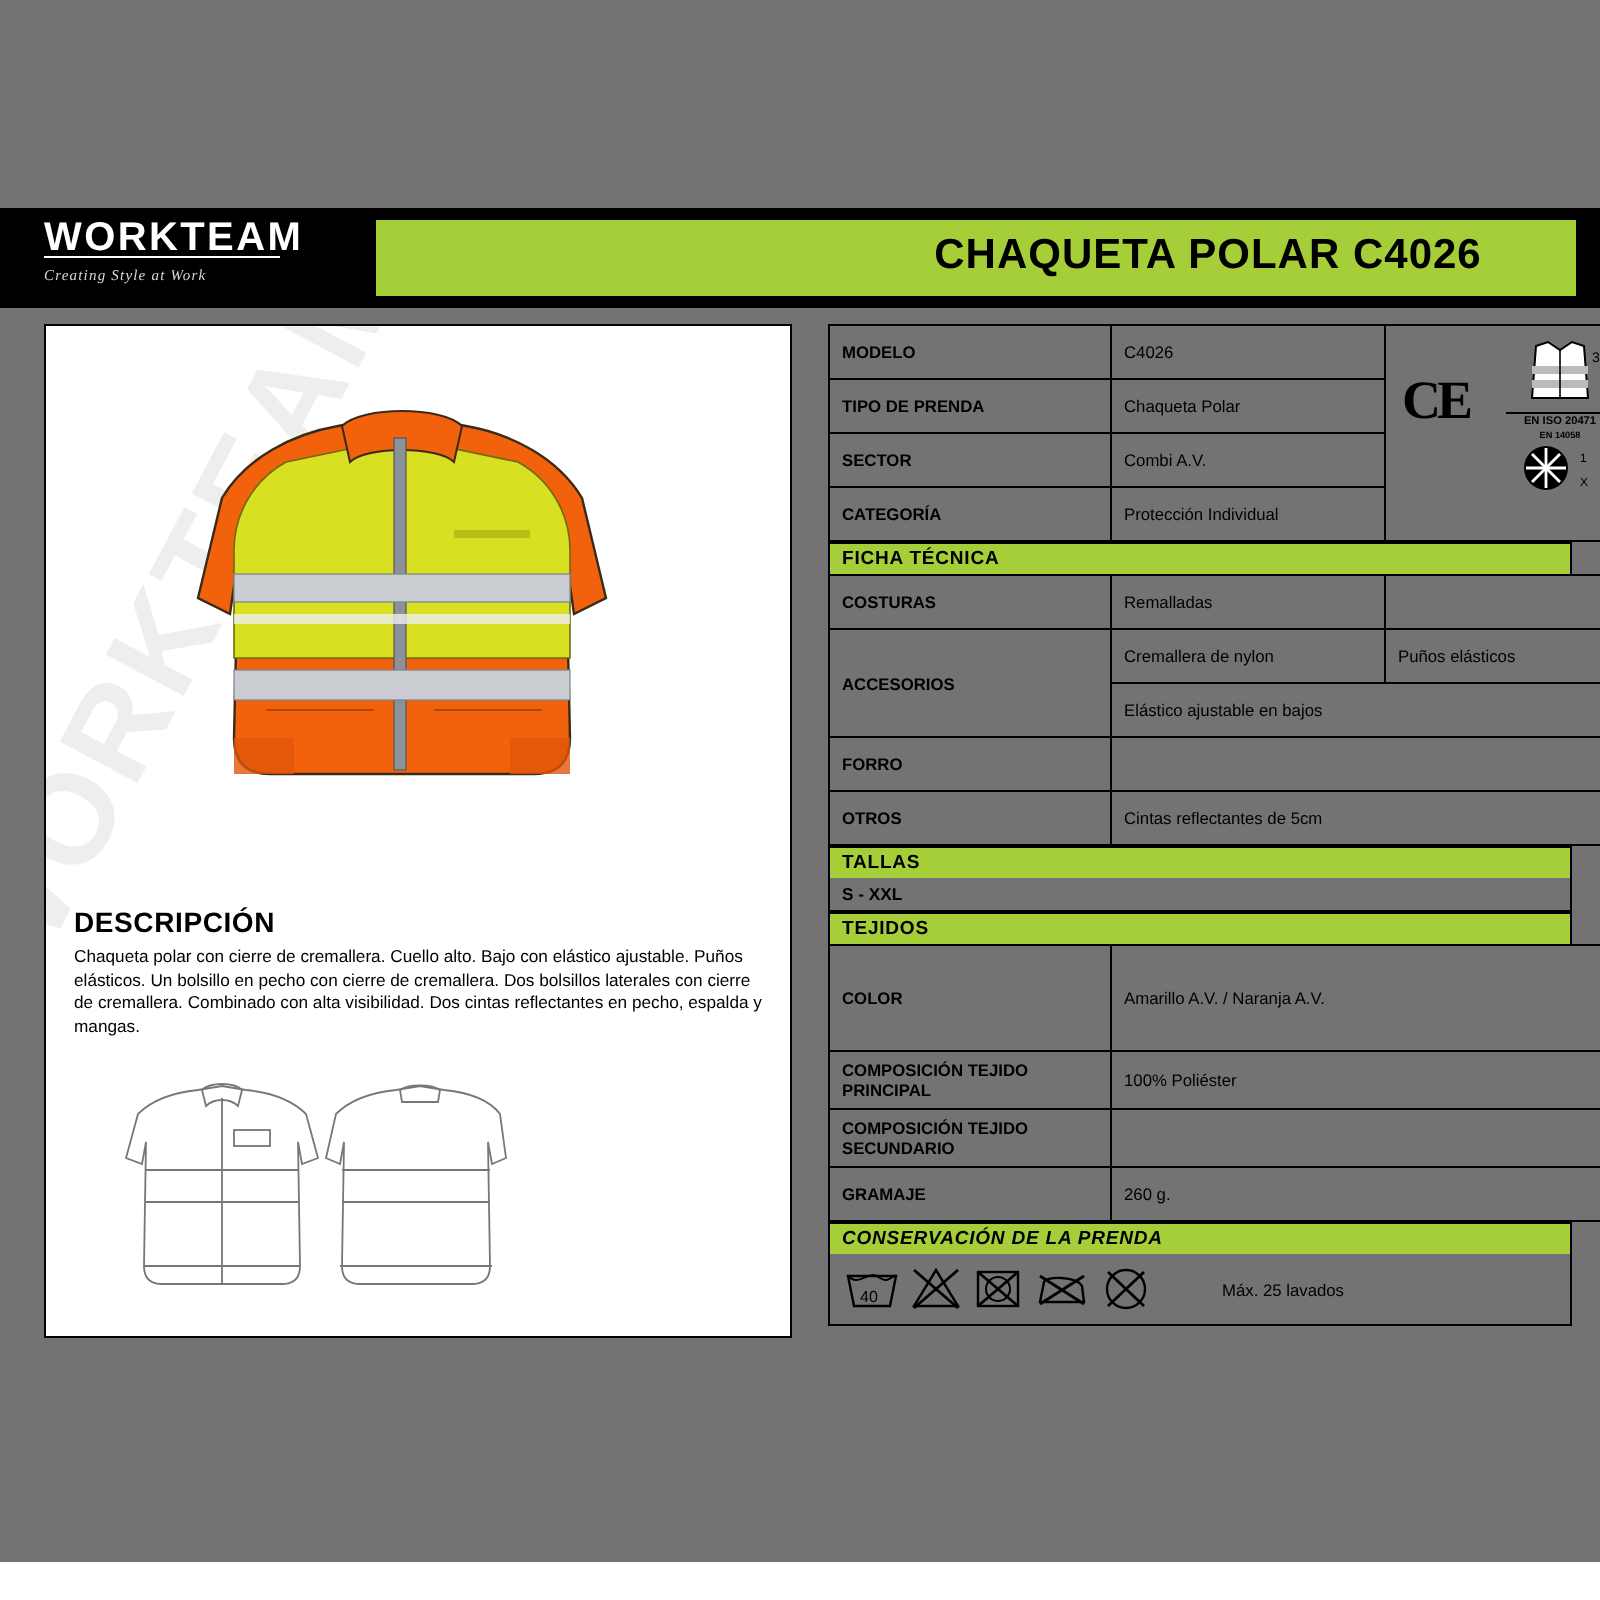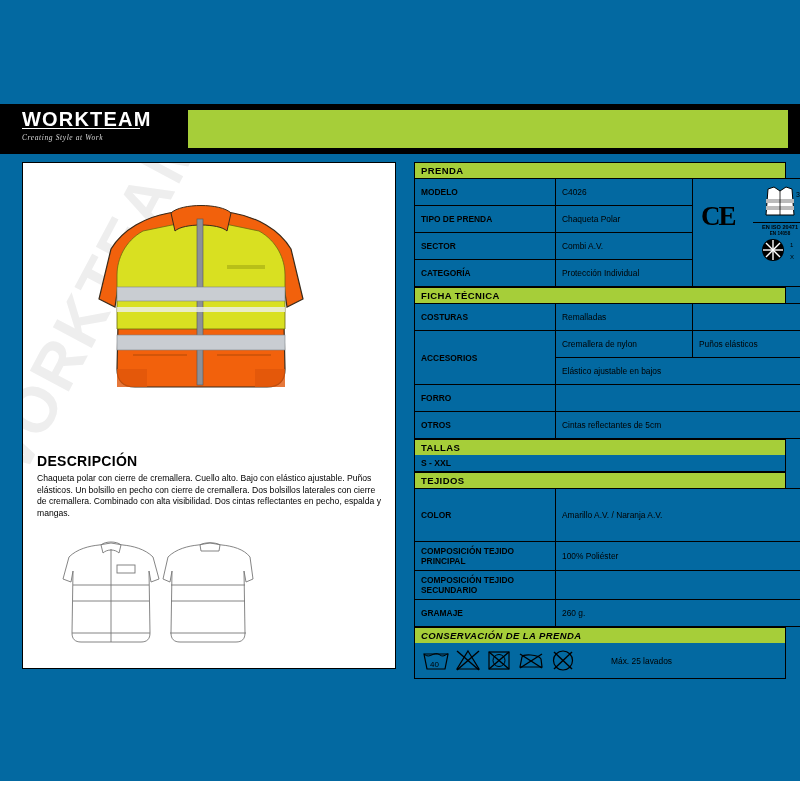--- a/index.html
+++ b/index.html
@@ -7,21 +7,21 @@
     padding: 0;
     background: #ffffff;
     width: 800px;
     height: 800px;
     font-family: "Liberation Sans", sans-serif;
   }
   #sheet {
     position: relative;
     width: 800px;
     height: 781px;
-    background: #0369a1;
+    background: #737373;
     overflow: hidden;
   }
   
   .header {
     position: absolute;
     left: 0;
     top: 104px;
     width: 800px;
     height: 50px;
     background: #000000;
@@ -243,20 +243,21 @@
 
   <div class="header"></div>
 
   <div class="brand">
     <div class="brand-name">WORKTEAM</div>
     <div class="brand-rule"></div>
     <div class="brand-tag">Creating Style at Work</div>
   </div>
 
   <div class="title-band"></div>
+  <div class="title-text">CHAQUETA POLAR C4026</div>
 
   <div class="left-panel">
 
     <div class="watermark">WORKTEAM</div>
 
     <svg class="photo" viewBox="0 0 300 250">
 
       <path d="M60 70 C72 50 95 38 118 34 L150 28 L182 34 C205 38 228 50 240 70
                L252 120 L236 128 L232 100 L234 190 C234 202 228 208 216 208
                L84 208 C72 208 66 202 66 190 L68 100 L64 128 L48 120 Z" fill="#f2610c" stroke="#3a2a1a" stroke-width="1.2"></path>
@@ -303,21 +304,20 @@
         <path d="M151 4 C155 1 167 1 171 4 L170 10 L152 10 Z"></path>
         <line x1="122" y1="44" x2="196" y2="44"></line>
         <line x1="122" y1="60" x2="196" y2="60"></line>
         <line x1="121" y1="92" x2="197" y2="92"></line>
       </g>
     </svg>
   </div>
 
   <div class="spec">
 
-    <div class="section-head">PRENDA</div>
 
     <div style="position:relative;">
       <table class="spec-table">
         <tbody>
             <tr>
           <td class="lab">MODELO</td>
           <td class="val" style="width:124px">C4026</td>
           <td rowspan="4" style="width:120px;padding:0;border-left:1px solid #000;">
             <div style="position:relative;width:100%;height:100%;">
               <div class="ce-mark">CE</div>

